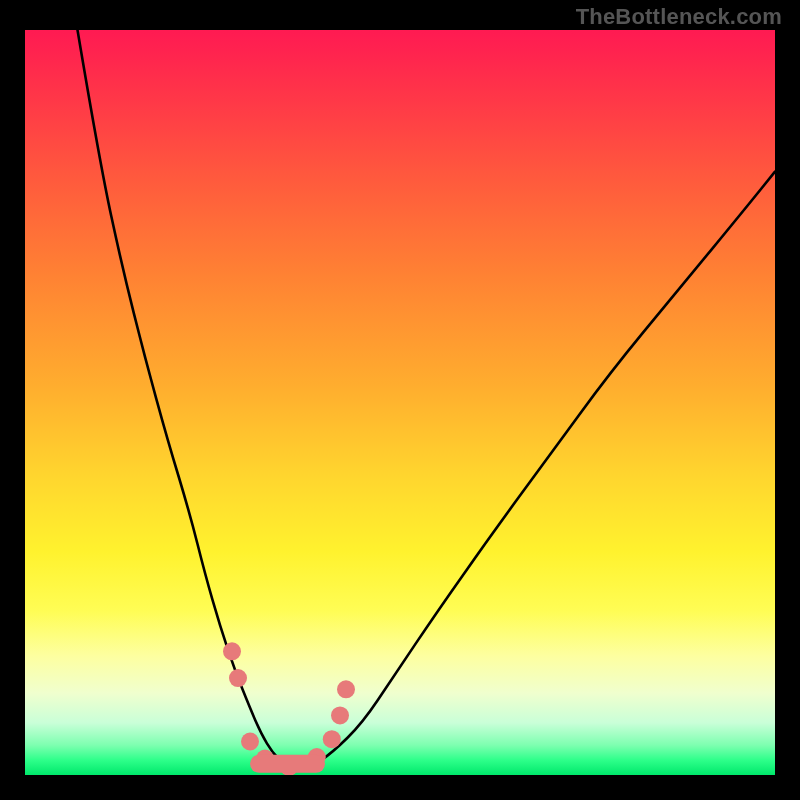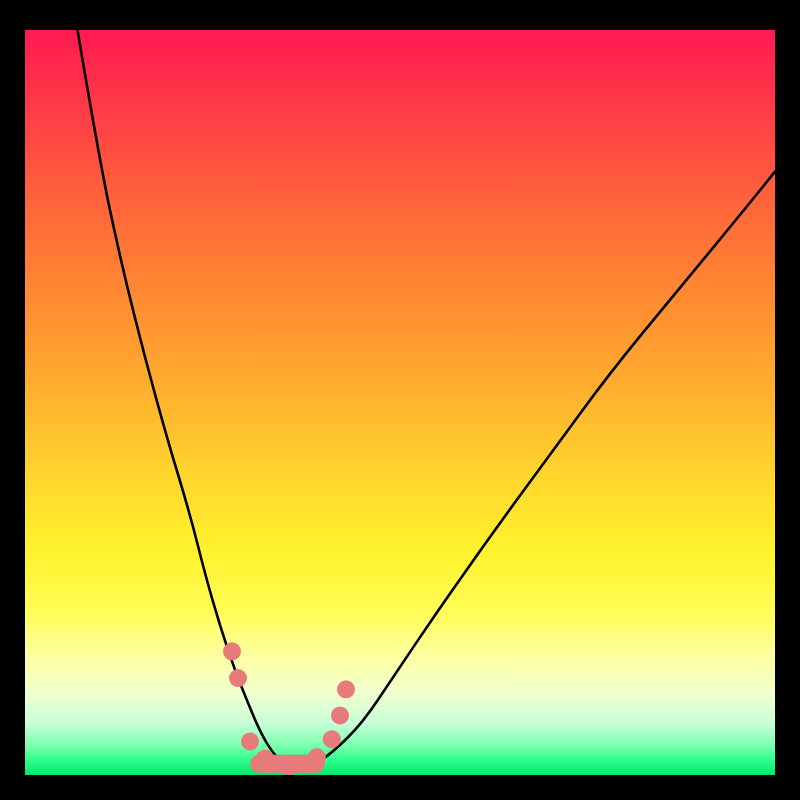--- a/index.html
+++ b/index.html
@@ -66,20 +66,21 @@
     top: 0;
     width: 750px;
     height: 745px;
   }
 </style>
 </head>
 <body>
 
 <div class="frame">
 
+  <div class="watermark">TheBottleneck.com</div>
 
   <div class="plot-area">
 
     <svg class="curve" viewBox="0 0 750 745" preserveAspectRatio="none">
       <path id="curve-path" fill="none" stroke="#000" stroke-width="2.6" stroke-linecap="round" stroke-linejoin="round" d="M 52.5 0.0 Q 75.0 134.1 86.3 186.3 Q 97.5 238.4 108.8 283.1 Q 120.0 327.8 131.3 368.8 Q 142.5 409.8 153.8 447.0 Q 165.0 484.3 172.5 514.0 Q 180.0 543.9 187.5 569.9 Q 195.0 596.0 202.5 618.4 Q 210.0 640.7 217.5 659.3 Q 225.0 678.0 230.6 691.0 Q 236.3 704.0 241.9 713.3 Q 247.5 722.6 253.1 728.2 Q 258.8 733.8 264.4 735.7 Q 270.0 737.5 277.5 737.5 Q 285.0 737.5 296.3 730.1 Q 307.5 722.6 322.5 707.8 Q 337.5 692.9 352.5 670.5 Q 367.5 648.1 390.0 614.6 Q 412.5 581.1 438.8 543.9 Q 465.0 506.6 495.0 465.6 Q 525.0 424.6 555.0 383.7 Q 585.0 342.7 618.8 301.7 Q 652.5 260.8 686.3 219.8 Q 720.0 178.8 735.0 160.2 T 750.0 141.6"></path>
     </svg>
 
     <svg class="dots" viewBox="0 0 750 745" preserveAspectRatio="none">
       <g id="dot-group">
           <circle cx="207.0" cy="621.3" r="9" fill="#e77a7a"></circle>

